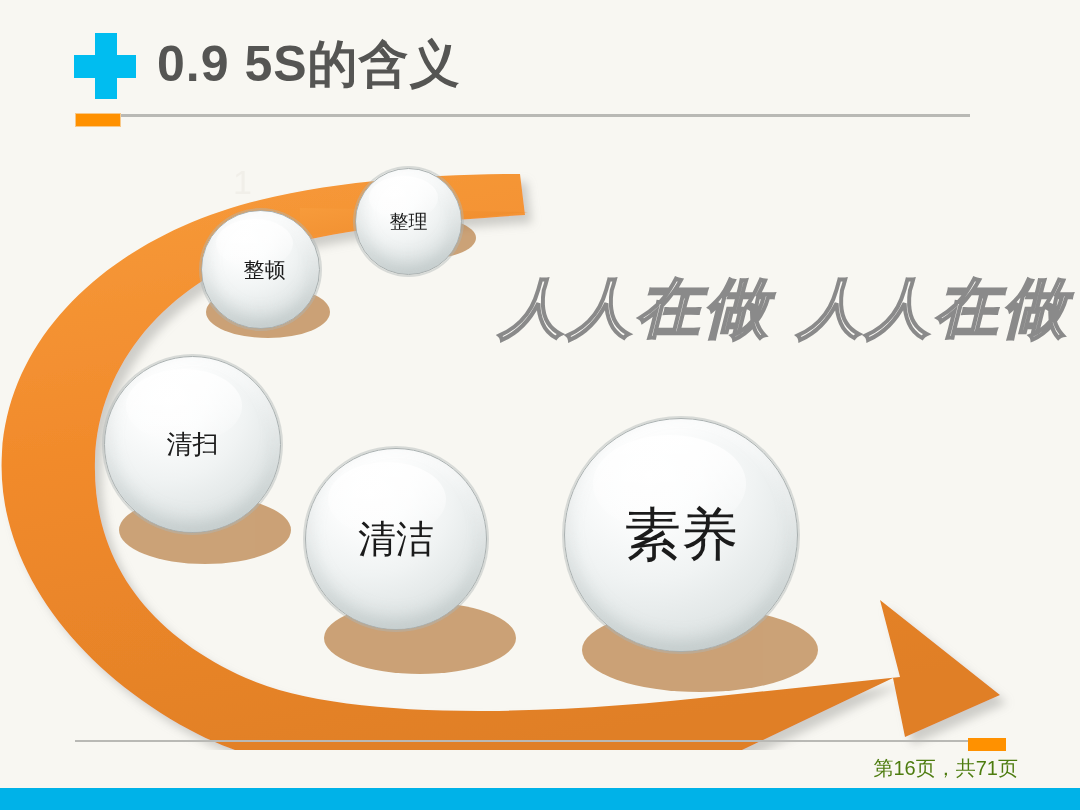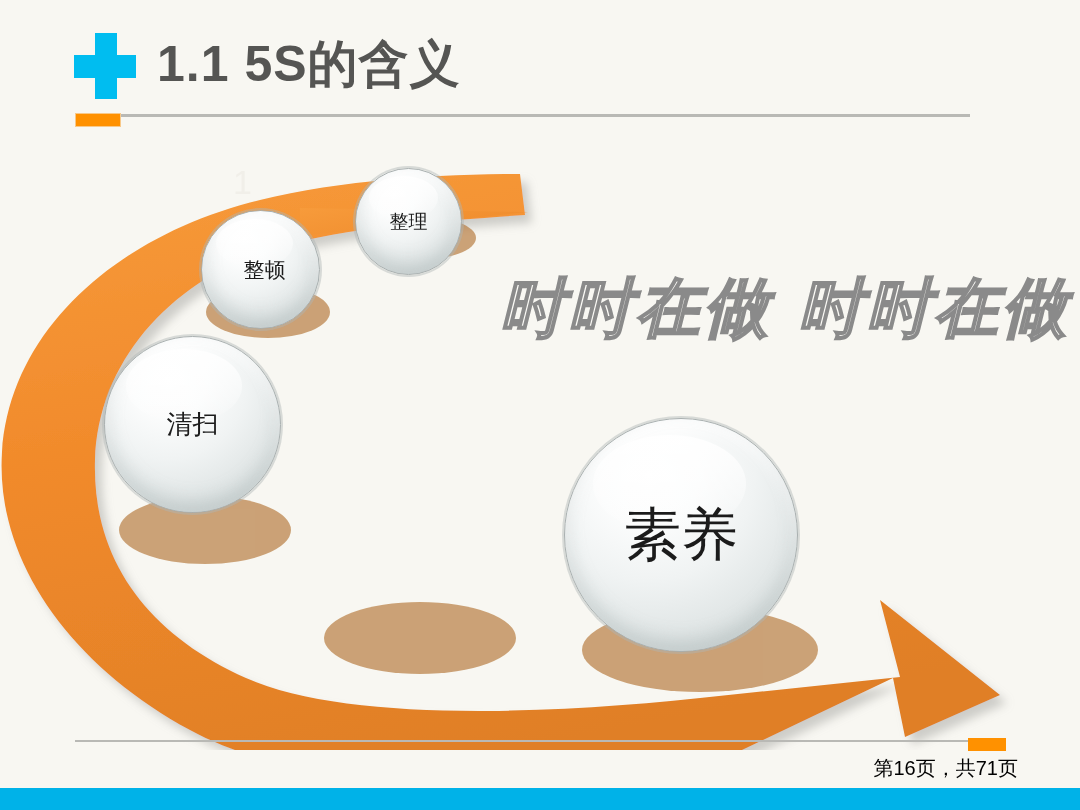--- a/index.html
+++ b/index.html
@@ -90,21 +90,21 @@
     top: 738px;
     width: 38px;
     height: 13px;
     background: #ff9100;
   }
   .footer-page {
     position: absolute;
     right: 62px;
     top: 755px;
     font-size: 20px;
-    color: #000000;
+    color: #4d7c0f;
     white-space: nowrap;
   }
   .bottom-bar {
     position: absolute;
     left: 0;
     bottom: 0;
     width: 1080px;
     height: 22px;
     background: #00b2e8;
   }
@@ -153,21 +153,21 @@
     color: #1b1b1b;
     font-family: Liberation Mono, monospace;
     white-space: nowrap;
   }
 
   
   #sphere-zhengli  { left: 355px; top: 168px; width: 105px; height: 105px; }
   #sphere-zhengli  .sphere-label { font-size: 19px; }
   #sphere-zhengdun { left: 201px; top: 210px; width: 117px; height: 117px; }
   #sphere-zhengdun .sphere-label { font-size: 21px; margin-left: 8px; }
-  #sphere-qingsao  { left: 104px; top: 336px; width: 175px; height: 175px; }
+  #sphere-qingsao  { left: 104px; top: 356px; width: 175px; height: 175px; }
   #sphere-qingsao  .sphere-label { font-size: 26px; }
   #sphere-qingjie  { left: 305px; top: 448px; width: 180px; height: 180px; }
   #sphere-qingjie  .sphere-label { font-size: 38px; }
   #sphere-suyang   { left: 564px; top: 418px; width: 232px; height: 232px; }
   #sphere-suyang   .sphere-label { font-size: 57px; }
 
   .watermark-number {
     position: absolute;
     left: 233px;
     top: 163px;
@@ -194,21 +194,21 @@
 </style>
 </head>
 <body>
 
 <div class="slide">
 
   <div class="plus-icon">
     <div class="bar-v"></div>
     <div class="bar-h"></div>
   </div>
-  <div class="page-title">1.1  5S的含义</div>
+  <div class="page-title">0.9  5S的含义</div>
   <div class="header-rule"></div>
   <div class="header-tab"></div>
 
   <div class="diagram">
     <svg width="1080" height="620" viewBox="0 0 1080 620">
       <defs>
         <linearGradient id="arrowGrad" x1="0" y1="0" x2="0.3" y2="1">
           <stop offset="0%" stop-color="#f79b3b"></stop>
           <stop offset="45%" stop-color="#f18a2b"></stop>
           <stop offset="100%" stop-color="#e07f26"></stop>
@@ -261,25 +261,28 @@
   </div>
 
   <div class="sphere" id="sphere-zhengdun">
     <span class="sphere-label">整顿</span>
   </div>
 
   <div class="sphere" id="sphere-qingsao">
     <span class="sphere-label">清扫</span>
   </div>
 
+  <div class="sphere" id="sphere-qingjie">
+    <span class="sphere-label">清洁</span>
+  </div>
 
   <div class="sphere" id="sphere-suyang">
     <span class="sphere-label">素养</span>
   </div>
 
-  <div class="slogan">时时在做  时时在做</div>
+  <div class="slogan">人人在做  人人在做</div>
 
   <div class="footer-rule"></div>
   <div class="footer-tab"></div>
   <div class="footer-page">第16页，共71页</div>
   <div class="bottom-bar"></div>
 
 </div>
 
 </body></html>

